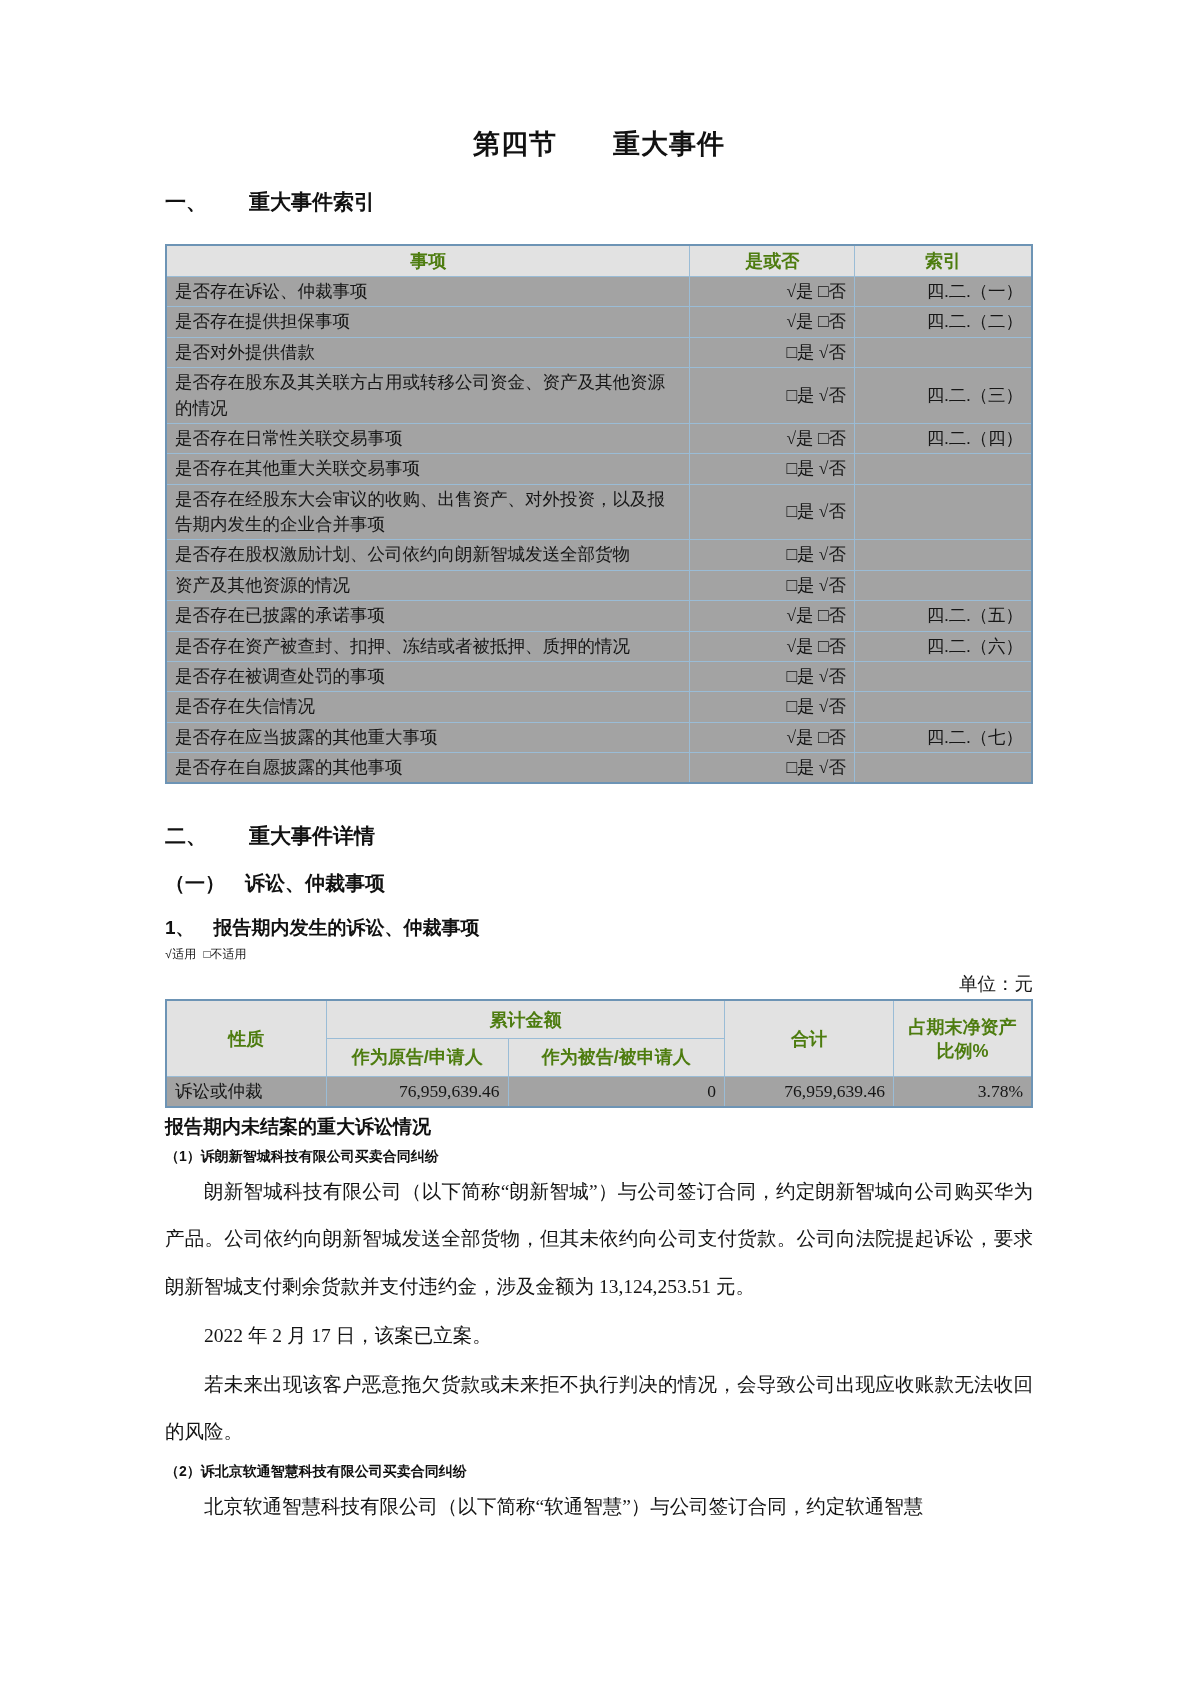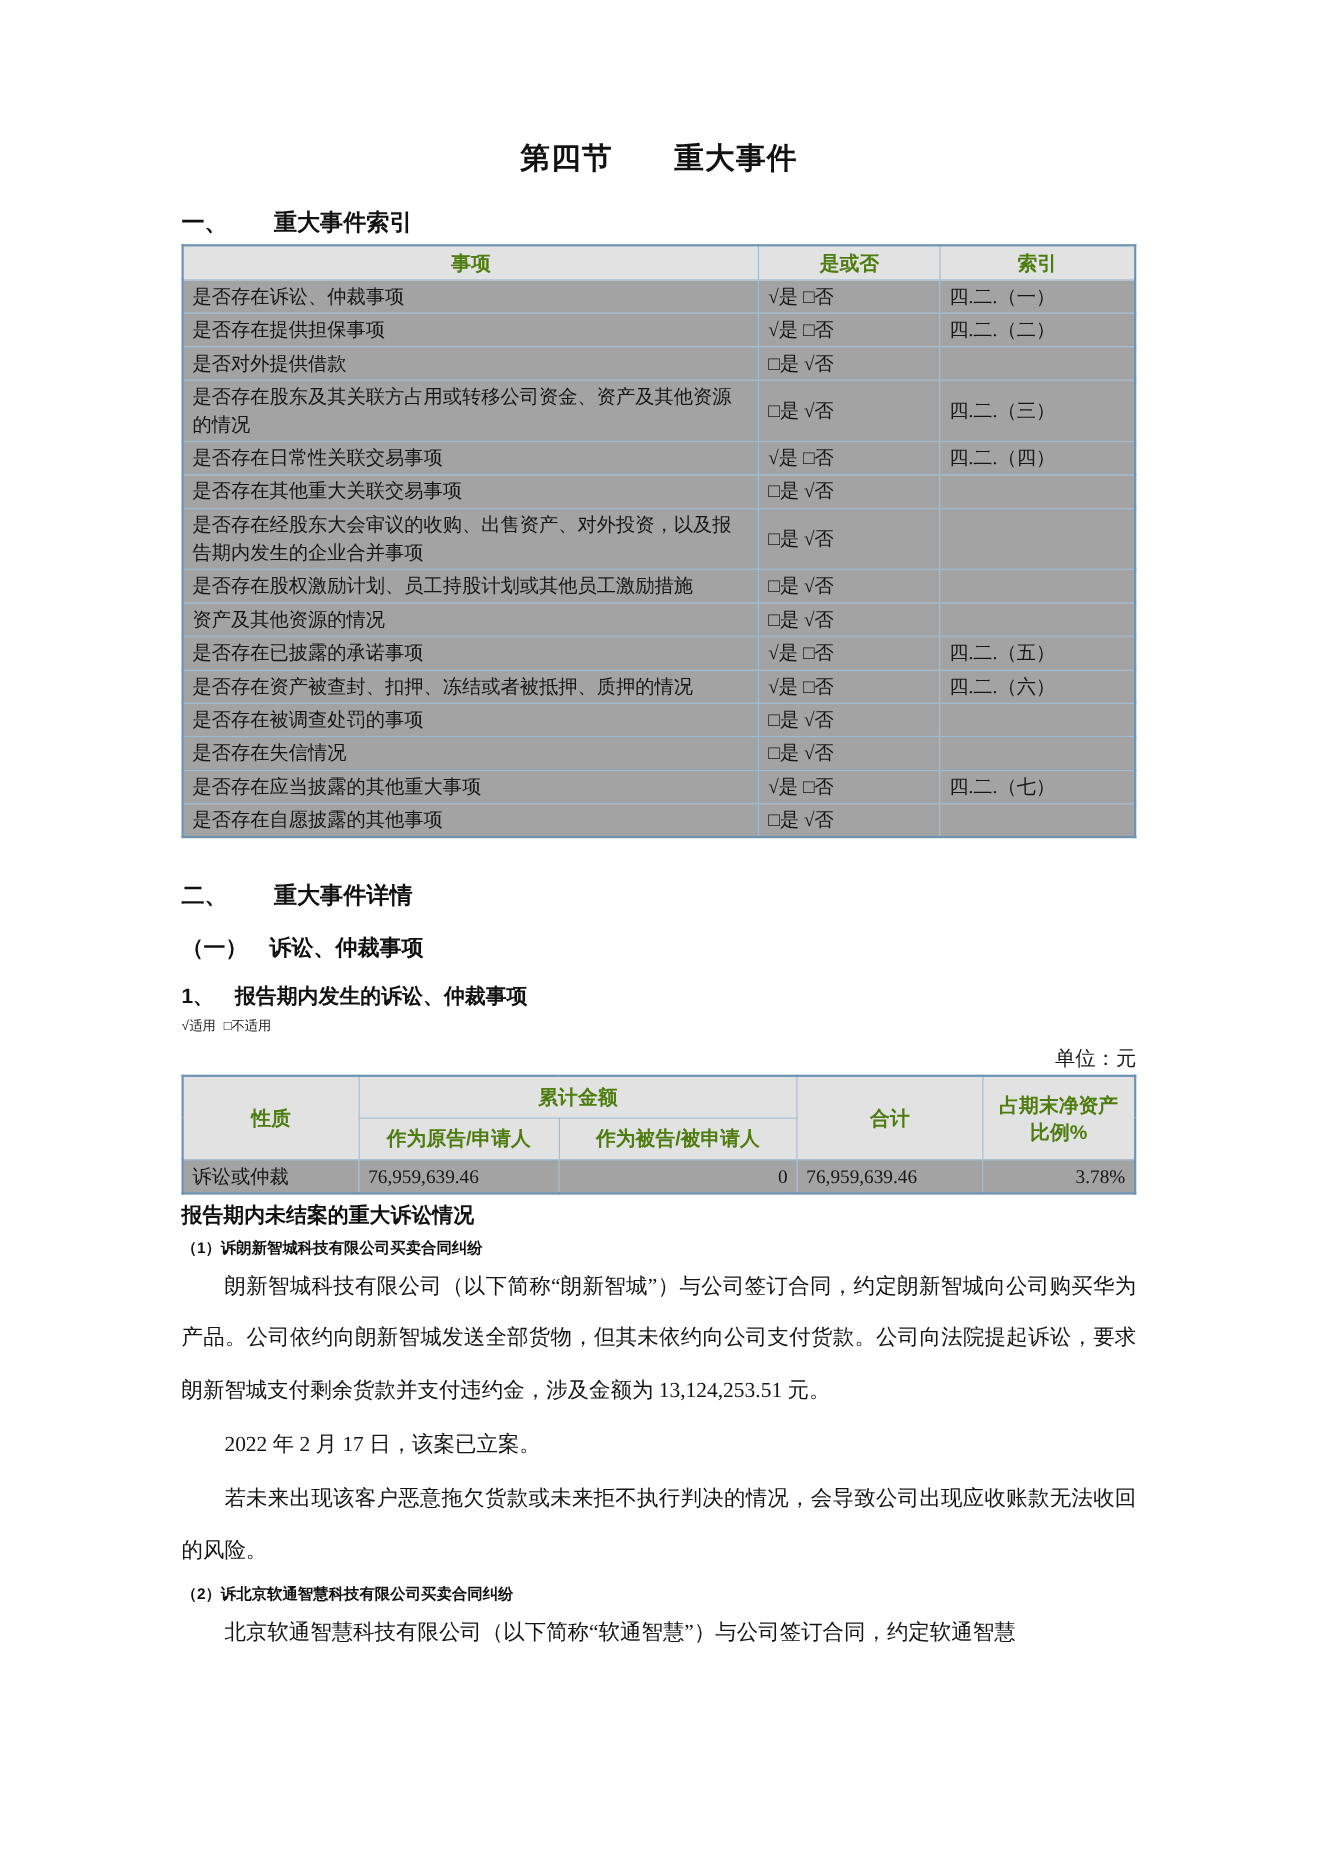--- a/index.html
+++ b/index.html
@@ -13,21 +13,21 @@
   .page { width: 1200px; height: 1697px; position: relative; background: #fff; }
   .content { width: 868px; margin-left: 165px; padding-top: 126px; }
 
   .doc-title {
     font-family: "Liberation Sans", "DejaVu Sans", sans-serif;
     font-weight: bold; font-size: 27px; text-align: center;
     letter-spacing: 1px; margin-bottom: 26px; color: #111;
   }
   .sec {
     font-family: "Liberation Sans", "DejaVu Sans", sans-serif;
-    font-weight: bold; font-size: 21px; color: #111; margin-bottom: 6px;
+    font-weight: bold; font-size: 21px; color: #111; margin-bottom: 28px;
   }
   .sec.second { margin-top: 38px; margin-bottom: 0; }
   .sub1 {
     font-family: "Liberation Sans", "DejaVu Sans", sans-serif;
     font-weight: bold; font-size: 20px; color: #111; margin-top: 20px;
   }
   .sub2 {
     font-family: "Liberation Sans", "DejaVu Sans", sans-serif;
     font-weight: bold; font-size: 19px; color: #111; margin-top: 18px;
   }
@@ -45,21 +45,21 @@
     font-weight: bold; font-size: 18px; color: #4d7c0f;
     text-align: center; padding: 3px 6px;
   }
   table.tbl td {
     font-size: 17.5px; padding: 2px 8px; height: 27px;
     background: #a3a3a3; vertical-align: middle; line-height: 1.45;
   }
   .tbl-index col.c1 { width: 60.5%; }
   .tbl-index col.c2 { width: 19%; }
   .tbl-index col.c3 { width: 20.5%; }
-  td.c { text-align: left; font-family: Liberation Serif, serif; }
+  td.c { text-align: right; font-family: Liberation Serif, serif; }
   td.r { text-align: right; }
 
   .tbl-lit { margin-bottom: 2px; }
   .tbl-lit col.c1 { width: 18.5%; }
   .tbl-lit col.c2 { width: 21%; }
   .tbl-lit col.c3 { width: 25%; }
   .tbl-lit col.c4 { width: 19.5%; }
   .tbl-lit col.c5 { width: 16%; }
   .tbl-lit th { height: 38px; }
   .tbl-lit td { height: 40px; }
@@ -130,21 +130,21 @@
             <td>是否存在其他重大关联交易事项</td>
             <td class="c">□是 √否</td>
             <td class="c"></td>
           </tr>
         <tr>
             <td>是否存在经股东大会审议的收购、出售资产、对外投资，以及报告期内发生的企业合并事项</td>
             <td class="c">□是 √否</td>
             <td class="c"></td>
           </tr>
         <tr>
-            <td>是否存在股权激励计划、员工持股计划或其他员工激励措施</td>
+            <td>是否存在股权激励计划、公司依约向朗新智城发送全部货物</td>
             <td class="c">□是 √否</td>
             <td class="c"></td>
           </tr>
         <tr>
             <td>资产及其他资源的情况</td>
             <td class="c">□是 √否</td>
             <td class="c"></td>
           </tr>
         <tr>
             <td>是否存在已披露的承诺事项</td>

